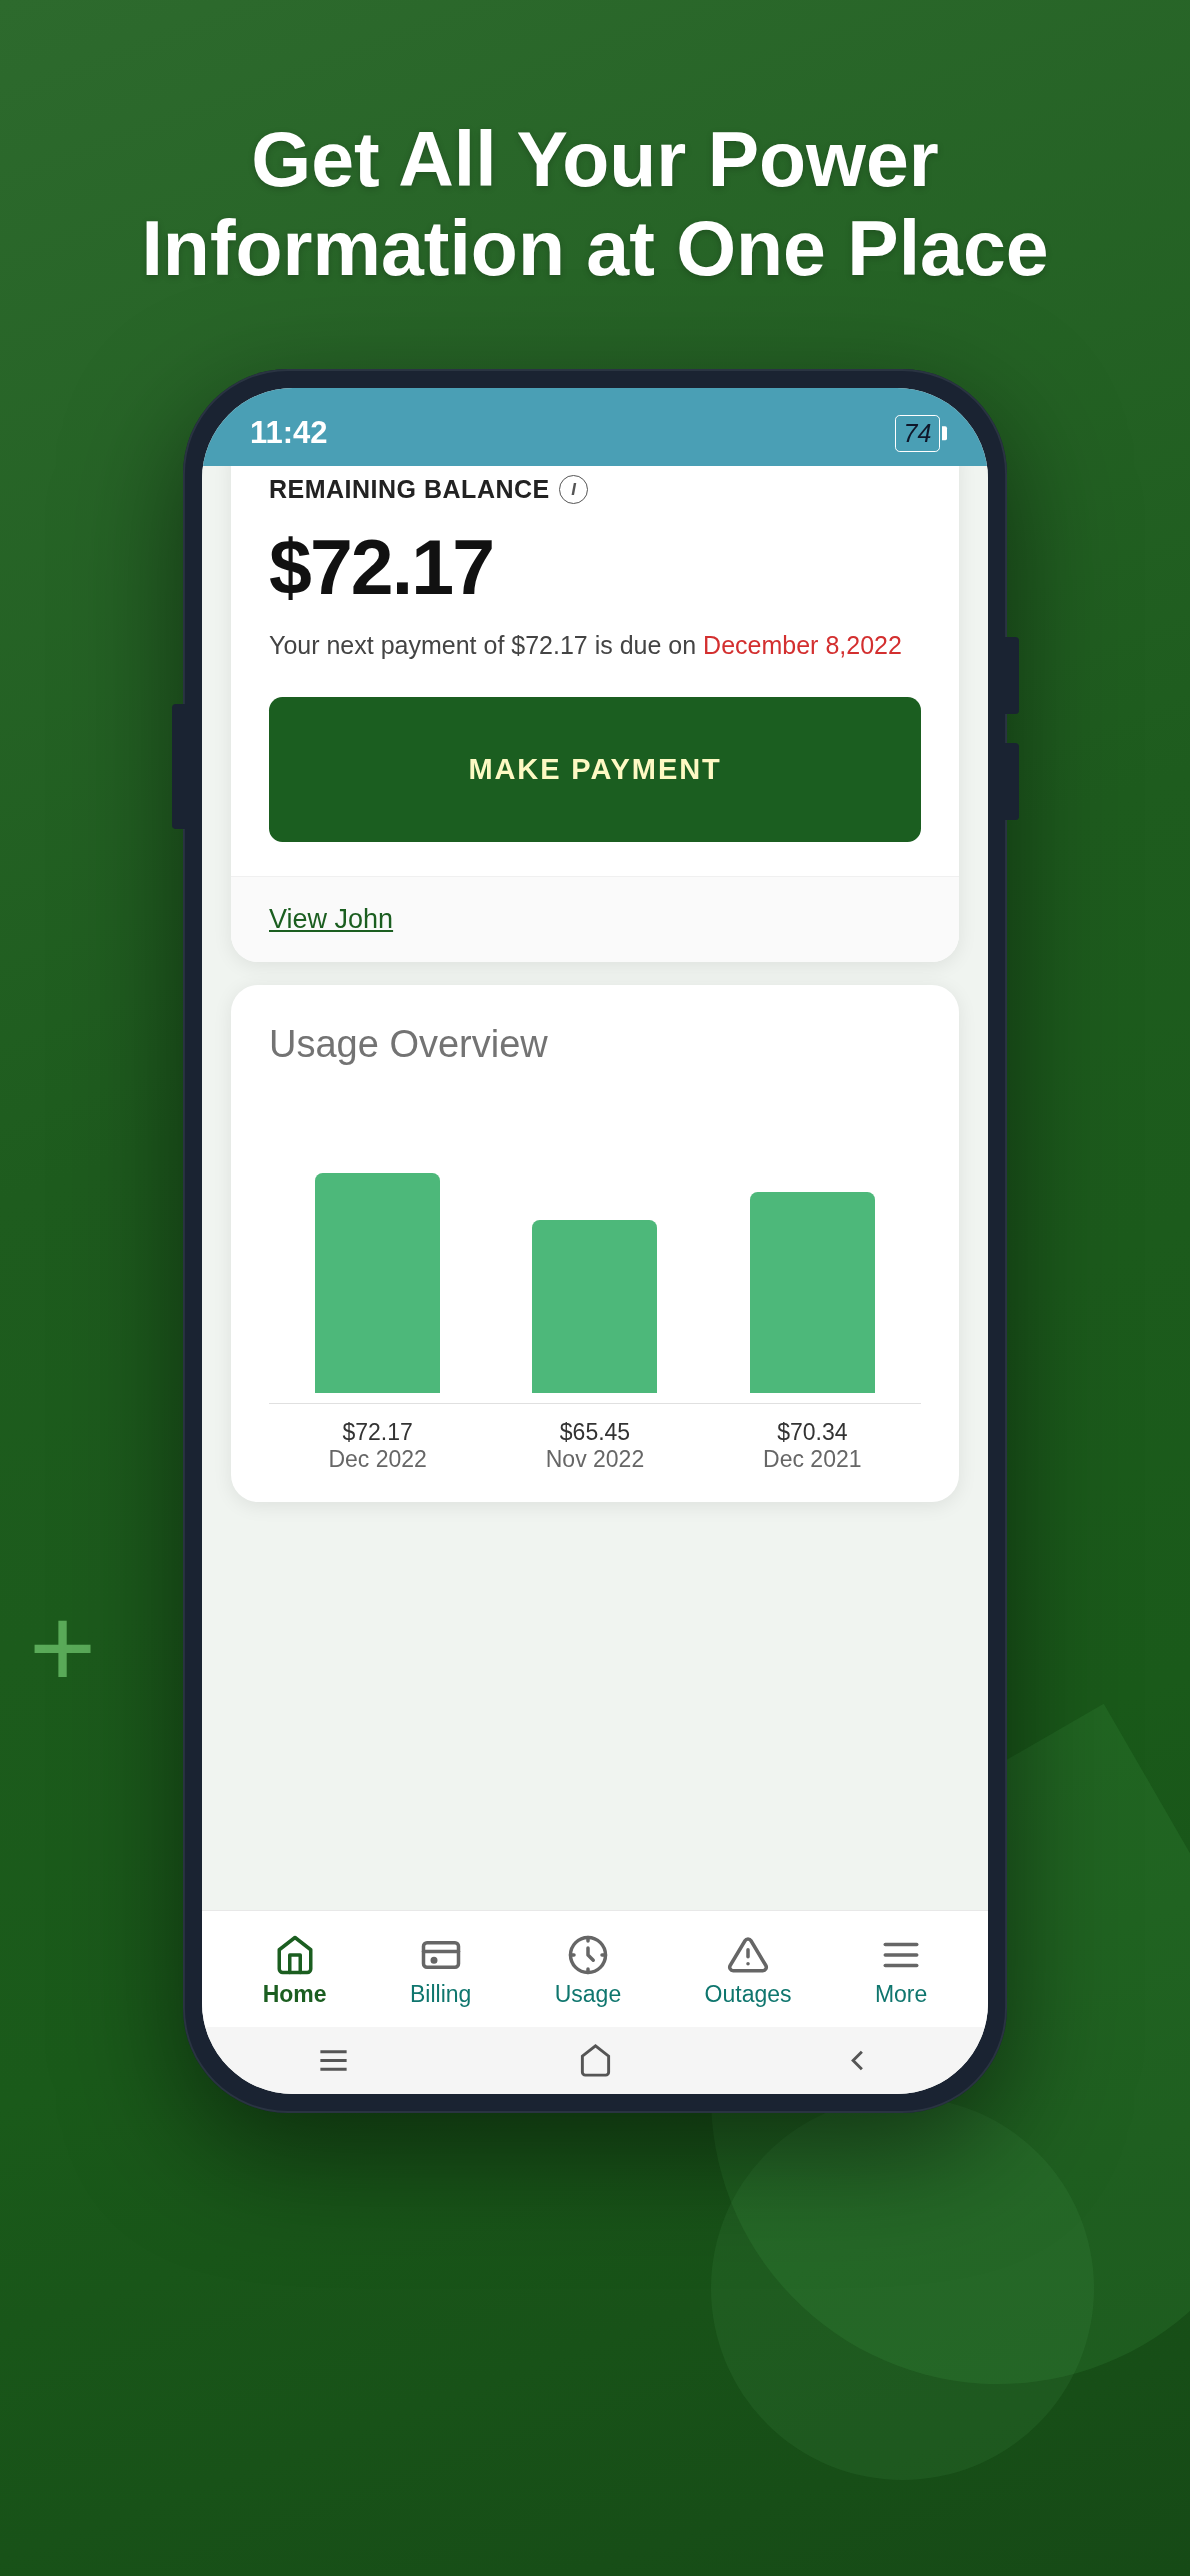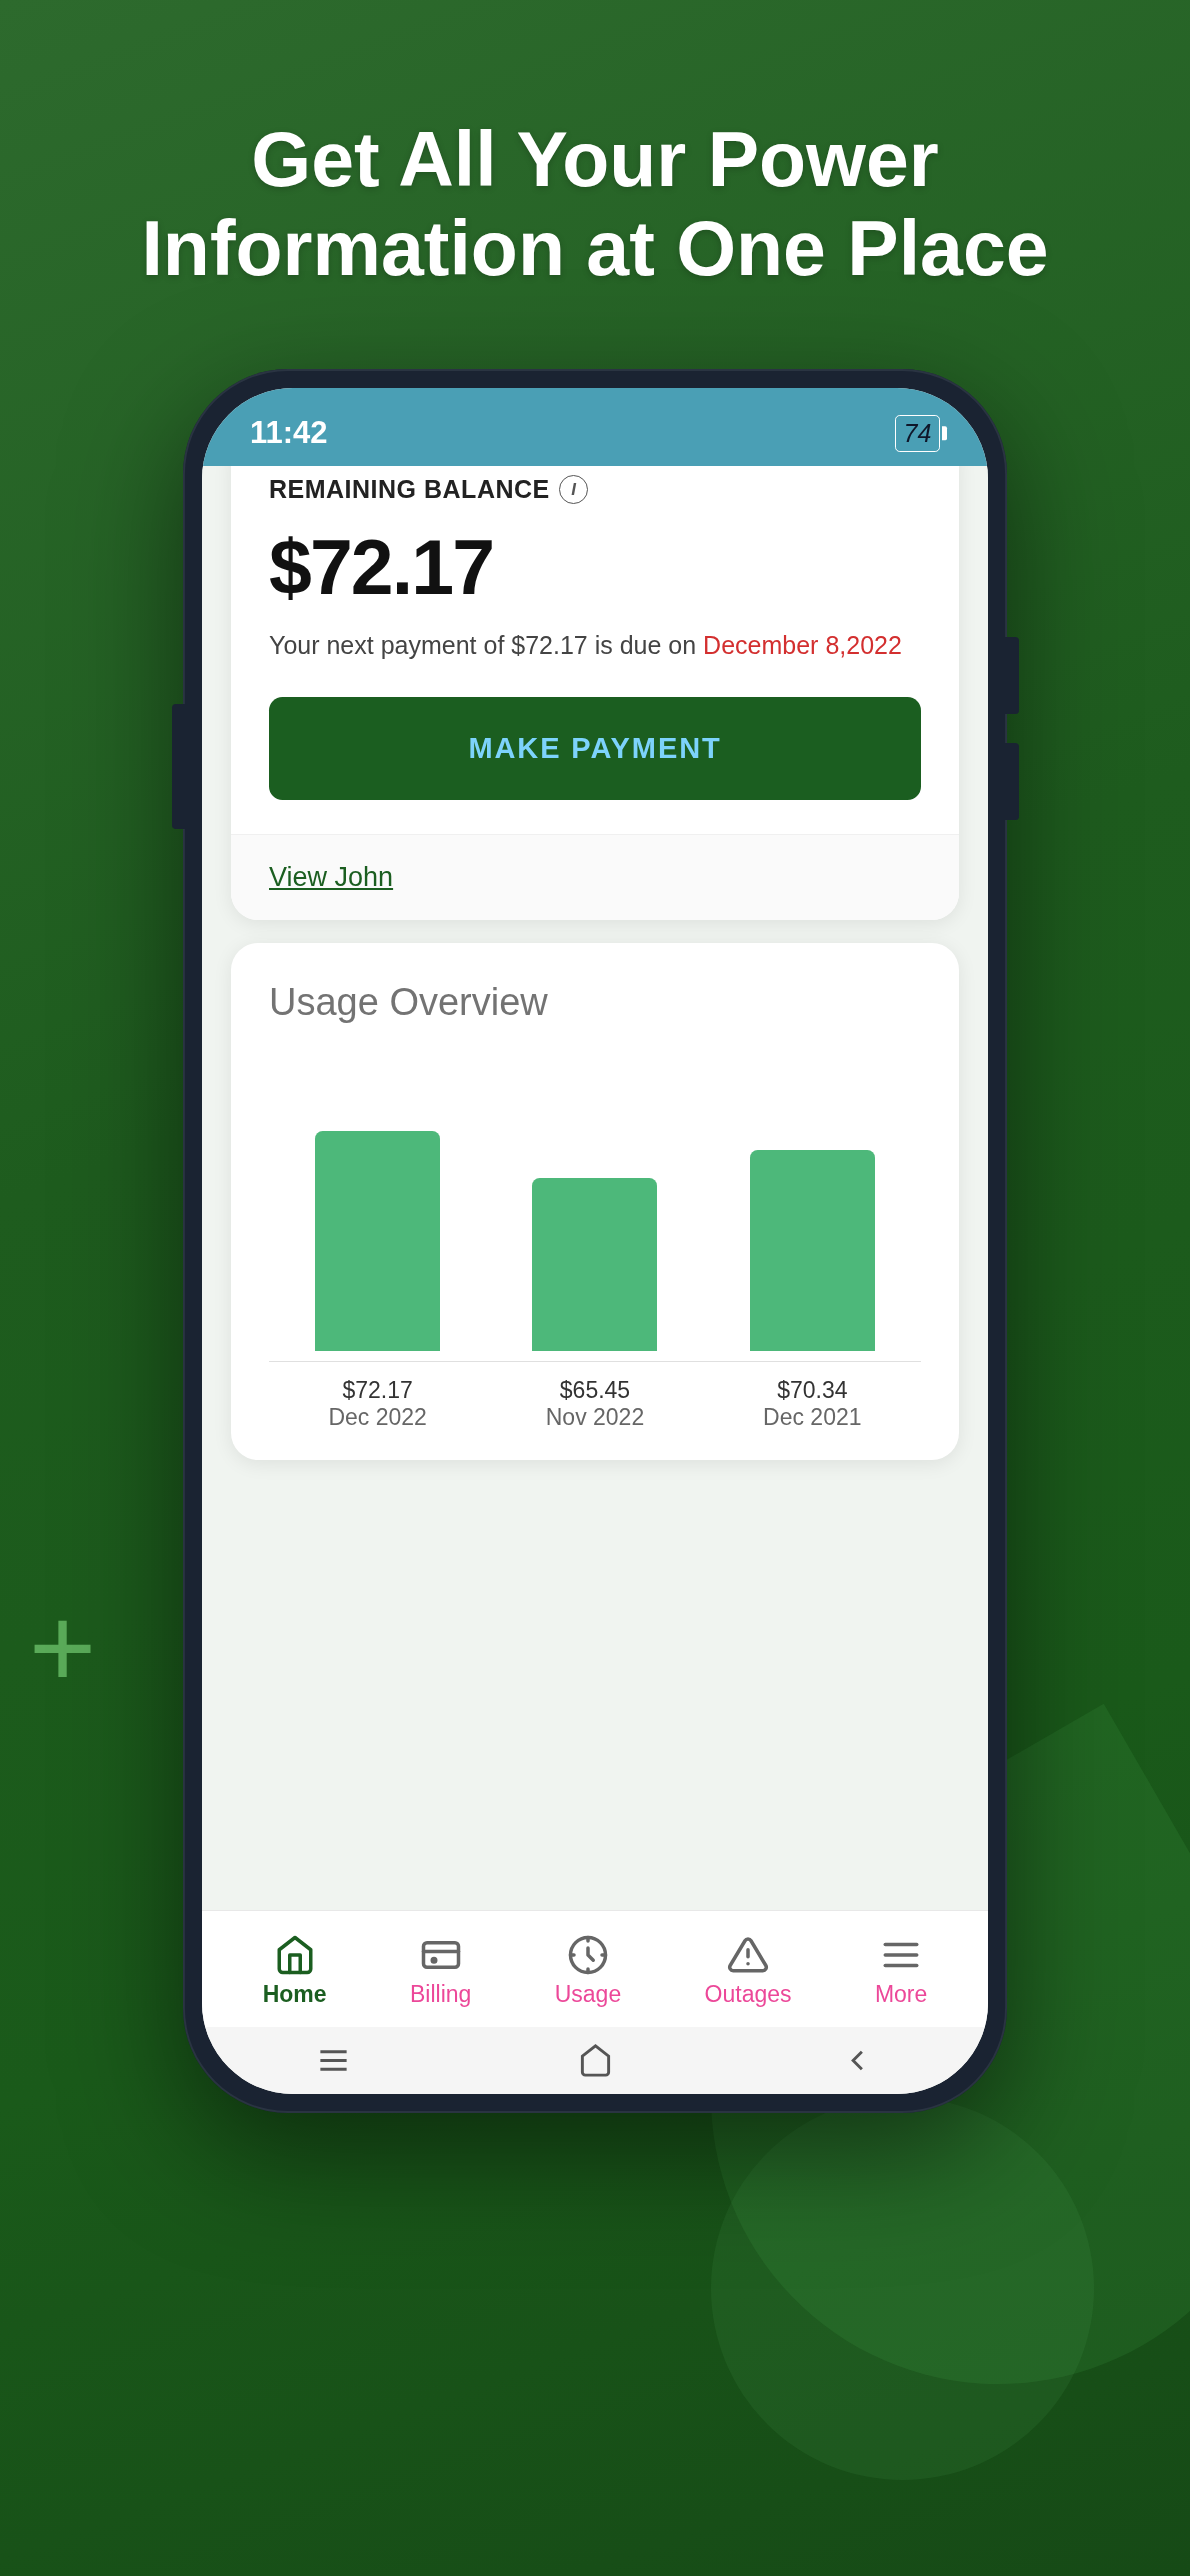--- a/index.html
+++ b/index.html
@@ -209,25 +209,25 @@
       margin-bottom: 34px;
       line-height: 1.4;
     }
     .payment-due-date {
       color: #d32f2f;
       font-weight: 500;
     }
 
     .make-payment-btn {
       background: #1b5e20;
-      color: #7dd3fc;
+      color: #fef9c3;
       border: none;
       border-radius: 13.4px;
       width: 100%;
-      padding: 35px;
+      padding: 56px;
       font-size: 29px;
       font-weight: 700;
       letter-spacing: 1.9px;
       text-transform: uppercase;
       cursor: pointer;
       display: block;
       text-align: center;
     }
     .view-bill-link {
       color: #1b5e20;
@@ -345,21 +345,21 @@
       justify-content: center;
     }
 
     .nav-icon svg {
       width: 42px;
       height: 42px;
     }
 
     .nav-label {
       font-size: 23px;
-      color: #ec4899;
+      color: #0f766e;
     }
 
     .nav-label.active {
       color: #1b5e20;
       font-weight: 600;
     }
 
     .nav-icon.active svg {
       stroke: #1b5e20;
       fill: none;

